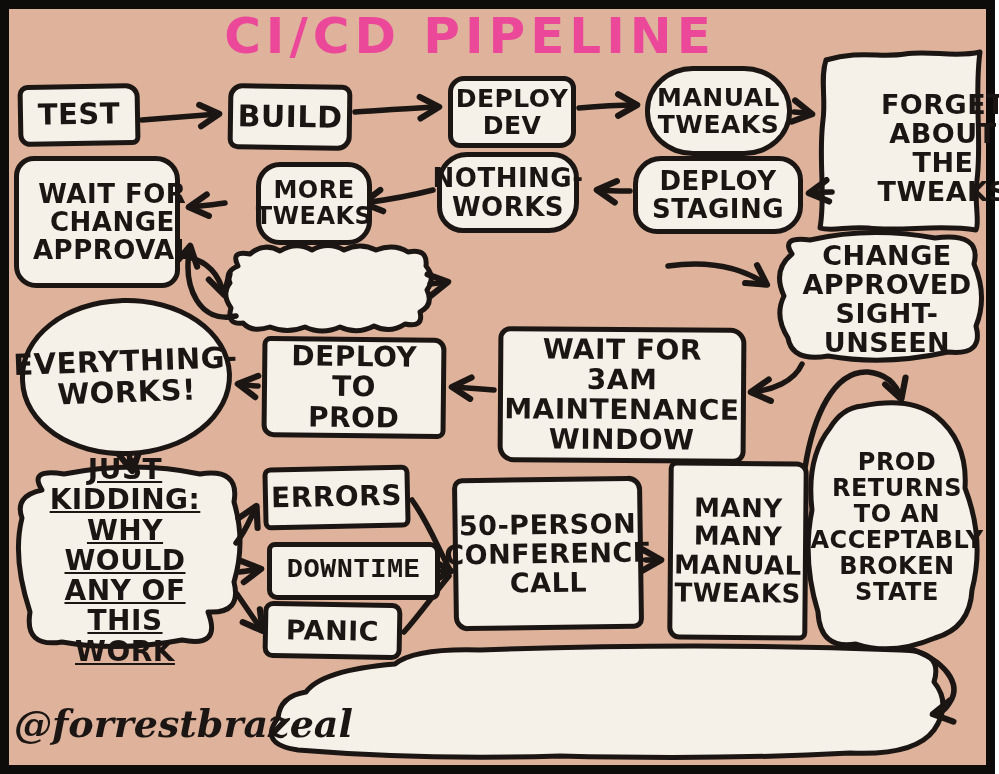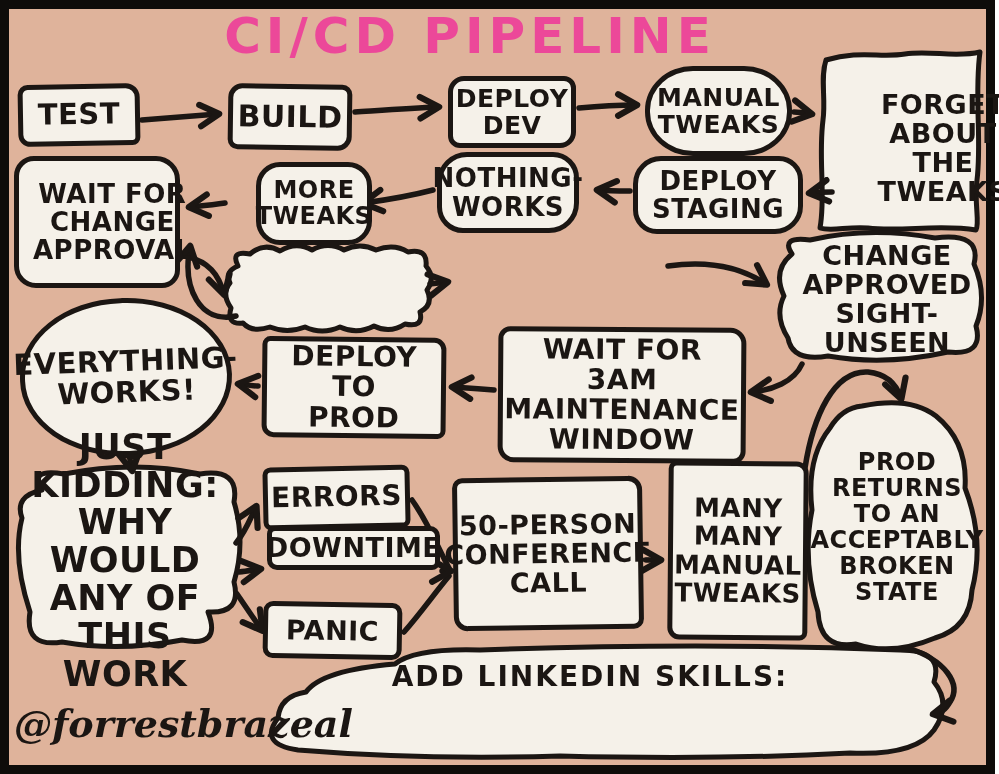--- a/index.html
+++ b/index.html
@@ -99,21 +99,21 @@
   <div class="node" style="left:633px;top:156px;width:170px;height:78px;border-radius:28px 24px 28px 24px;font-size:26px;">DEPLOY
 STAGING</div>
   <div class="node" style="left:20px;top:298px;width:212px;height:158px;border-radius:49% 51% 50% 50%;font-size:29px;transform:rotate(-2deg);">EVERYTHING-
 WORKS!</div>
   <div class="node" style="left:262px;top:337px;width:184px;height:101px;border-radius:8px 12px 8px 12px;font-size:28px;transform:rotate(0.6deg);">DEPLOY TO
 PROD</div>
   <div class="node" style="left:498px;top:327px;width:248px;height:136px;border-radius:12px 16px 12px 16px;font-size:28px;transform:rotate(0.4deg);">WAIT FOR 3AM
 MAINTENANCE
 WINDOW</div>
   <div class="node" style="left:263px;top:466px;width:147px;height:63px;border-radius:8px;font-size:28px;transform:rotate(-1.2deg);">ERRORS</div>
-  <div class="node" style="left:267px;top:526px;width:173px;height:44px;border-radius:8px 10px 8px 10px;font-size:27px;">DOWNTIME</div>
+  <div class="node" style="left:267px;top:542px;width:173px;height:58px;border-radius:8px 10px 8px 10px;font-size:27px;font-family:Liberation Mono, monospace;">DOWNTIME</div>
   <div class="node" style="left:263px;top:602px;width:139px;height:57px;border-radius:10px;font-size:27px;transform:rotate(1deg);">PANIC</div>
   <div class="node" style="left:453px;top:477px;width:190px;height:153px;border-radius:10px 14px 10px 14px;font-size:27px;transform:rotate(-0.8deg);">50-PERSON
 CONFERENCE
 CALL</div>
   <div class="node" style="left:668px;top:461px;width:140px;height:179px;border-radius:8px 12px 8px 12px;font-size:26px;transform:rotate(0.5deg);">MANY
 MANY
 MANUAL
 TWEAKS</div>
 
   <div class="lbl" style="left:863px;top:76px;width:160px;height:144px;font-size:27px;">FORGET
@@ -122,18 +122,17 @@
 TWEAKS</div>
   <div class="lbl al" style="left:784px;top:244px;width:200px;height:110px;font-size:27px;padding-left:6px;">CHANGE
 APPROVED
 SIGHT- UNSEEN</div>
   <div class="lbl" style="left:818px;top:416px;width:158px;height:224px;font-size:24px;">PROD
 RETURNS
 TO AN
 ACCEPTABLY
 BROKEN
 STATE</div>
-  <div class="lbl" style="left:22px;top:482px;width:206px;height:158px;font-size:35px;">JUST KIDDING:
+  <div class="lbl" style="left:22px;top:482px;width:206px;height:158px;font-size:28px;text-decoration:underline;">JUST KIDDING:
 WHY WOULD
 ANY OF THIS
 WORK</div>
-  <div class="lbl" style="left:385px;top:656px;width:410px;height:42px;font-size:28px;letter-spacing:2px;">ADD LINKEDIN SKILLS:</div>
 </div>
 
 </body></html>

